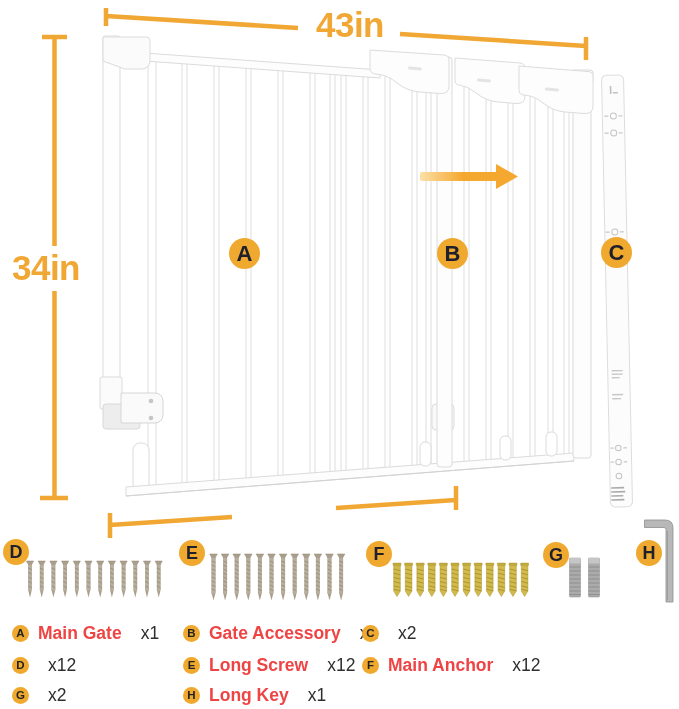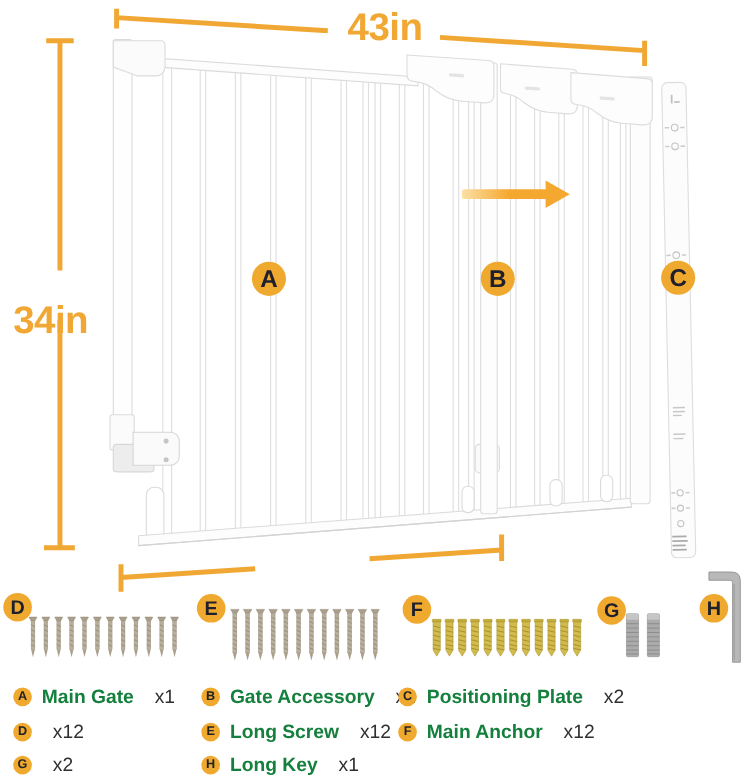--- a/index.html
+++ b/index.html
@@ -6,37 +6,37 @@
   #stage{
     position:relative;width:679px;height:709px;background:#ffffff;
     font-family:"Liberation Sans",sans-serif;overflow:hidden;
   }
   #diagram-svg{position:absolute;left:0;top:0;}
   .dim-label{
     position:absolute;color:#F1A733;font-weight:700;text-align:center;
     line-height:1;letter-spacing:-0.5px;
   }
   .dim-top{left:298px;top:7px;width:104px;font-size:35px;}
-  .dim-left{left:2px;top:250px;width:88px;font-size:35px;margin-top:24px;}
+  .dim-left{left:2px;top:250px;width:88px;font-size:35px;}
   .dim-bottom{left:228px;top:489px;width:112px;font-size:31px;}
   .marker{
     position:absolute;background:#F0A92F;color:#20202C;font-weight:700;
     border-radius:50%;display:flex;align-items:center;justify-content:center;
   }
   .marker.big{width:31px;height:31px;font-size:22px;}
   .marker.small{width:26px;height:26px;font-size:18px;}
   .legend-item{
     position:absolute;display:flex;align-items:center;gap:9px;height:20px;
   }
   .legend-dot{
     width:17px;height:17px;border-radius:50%;background:#F0A92F;color:#222;
     font-size:11.5px;font-weight:700;display:flex;align-items:center;
     justify-content:center;flex:0 0 auto;
   }
-  .legend-name{font-size:17.5px;font-weight:600;color:#15803d;white-space:nowrap;}
+  .legend-name{font-size:17.5px;font-weight:600;color:#ef4444;white-space:nowrap;}
   .legend-count{font-size:17.5px;font-weight:400;color:#2F2F2F;margin-left:10px;white-space:nowrap;}
 </style>
 </head>
 <body>
 
 <div id="stage">
 
   <svg id="diagram-svg" width="679" height="709" viewBox="0 0 679 709">
     <defs>
       <linearGradient id="arrowGrad" x1="0" y1="0" x2="1" y2="0">
@@ -256,21 +256,20 @@
       <span class="legend-name">Main Gate</span>
       <span class="legend-count">x1</span>
     </div>
     <div class="legend-item" style="left:183px;top:623px;">
       <span class="legend-dot">B</span>
       <span class="legend-name">Gate Accessory</span>
       <span class="legend-count">x1</span>
     </div>
     <div class="legend-item" style="left:362px;top:623px;">
       <span class="legend-dot">C</span>
-      <span class="legend-name">Positioning Plate</span>
       <span class="legend-count">x2</span>
     </div>
     <div class="legend-item" style="left:12px;top:655px;">
       <span class="legend-dot">D</span>
       <span class="legend-count">x12</span>
     </div>
     <div class="legend-item" style="left:183px;top:655px;">
       <span class="legend-dot">E</span>
       <span class="legend-name">Long Screw</span>
       <span class="legend-count">x12</span>

